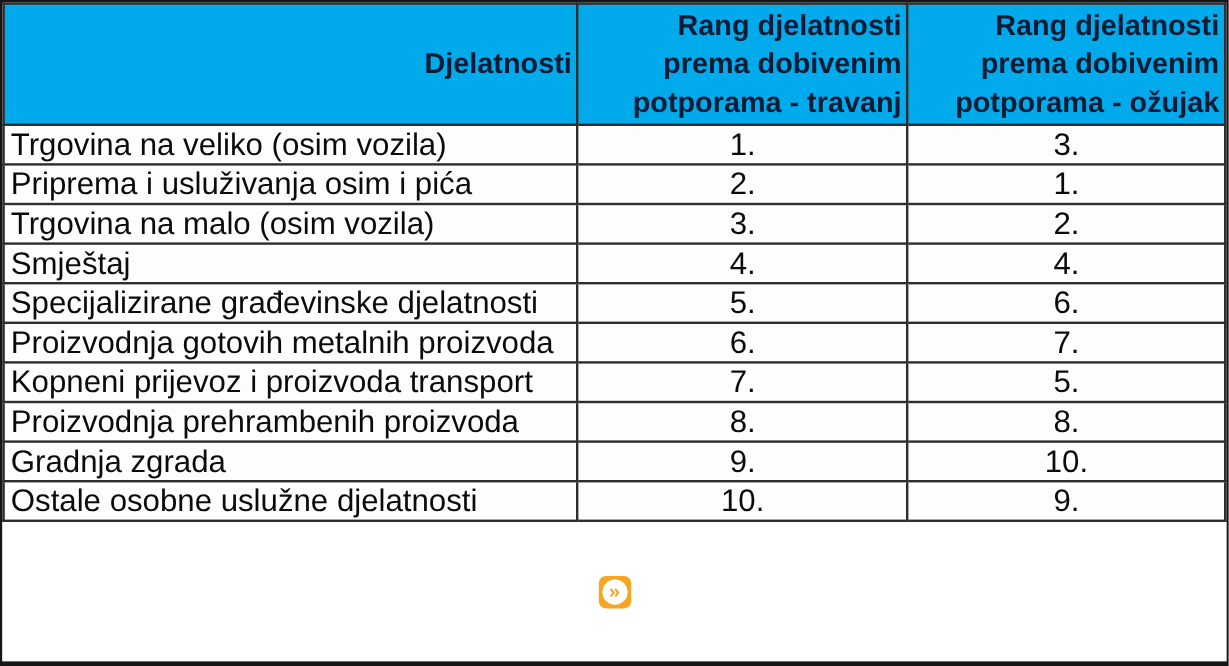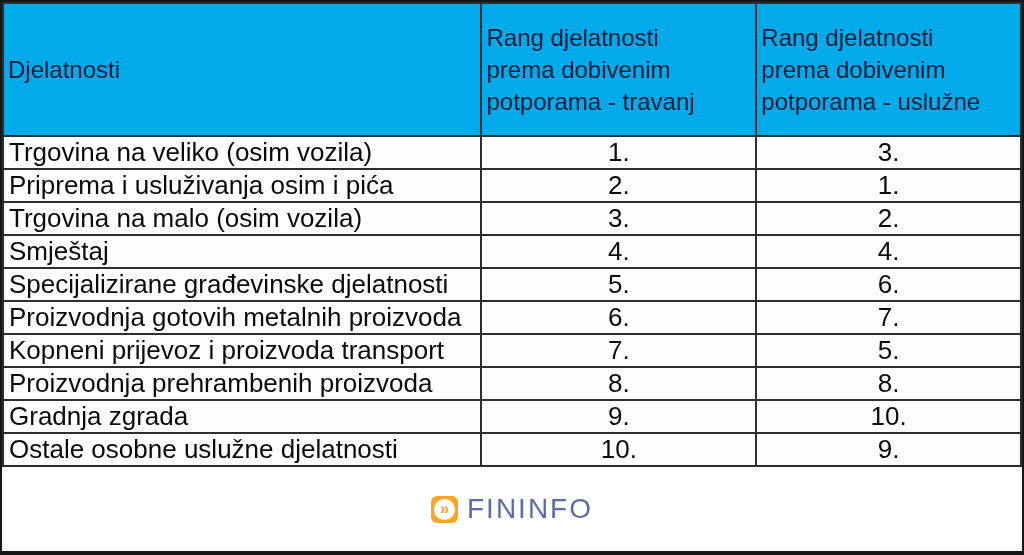--- a/index.html
+++ b/index.html
@@ -23,27 +23,27 @@
     border-collapse: collapse;
     table-layout: fixed;
   }
   table.rank-table col.c1 { width: 47%; }
   table.rank-table col.c2 { width: 27%; }
   table.rank-table col.c3 { width: 26%; }
 
   th.header-cell {
     background: var(--header-bg, #00aaeb);
     color: var(--header-text, #0e1b35);
-    font-weight: normal;
+    font-weight: bold;
     font-size: 24px;
-    text-align: left;
+    text-align: right;
     vertical-align: middle;
     height: 99px;
     border: 2px solid var(--border, #2e2e2e);
-    padding: 16px 4px;
+    padding: 0 4px;
   }
   th.header-cell .hline {
     white-space: nowrap;
     line-height: 32px;
   }
   td.cell {
     border: 2px solid var(--border, #2e2e2e);
     height: 29px;
     font-size: 26px;
     color: #0b0b0b;
@@ -117,21 +117,21 @@
           <div class="hline">Djelatnosti</div>
         </th>
         <th class="header-cell">
           <div class="hline">Rang djelatnosti</div>
           <div class="hline">prema dobivenim</div>
           <div class="hline">potporama - travanj</div>
         </th>
         <th class="header-cell">
           <div class="hline">Rang djelatnosti</div>
           <div class="hline">prema dobivenim</div>
-          <div class="hline">potporama - uslužne</div>
+          <div class="hline">potporama - ožujak</div>
         </th>
       </tr>
     </thead>
     <tbody>
       <tr>
         <td class="cell activity">Trgovina na veliko (osim vozila)</td>
         <td class="cell rank">1.</td>
         <td class="cell rank">3.</td>
       </tr>
       <tr>
@@ -179,15 +179,14 @@
         <td class="cell rank">10.</td>
         <td class="cell rank">9.</td>
       </tr>
     </tbody>
   </table>
 
   <div class="footer">
     <div class="logo-badge">
       <div class="logo-circle">»</div>
     </div>
-    <div class="logo-text">FININFO</div>
   </div>
 </div>
 
 </body></html>

